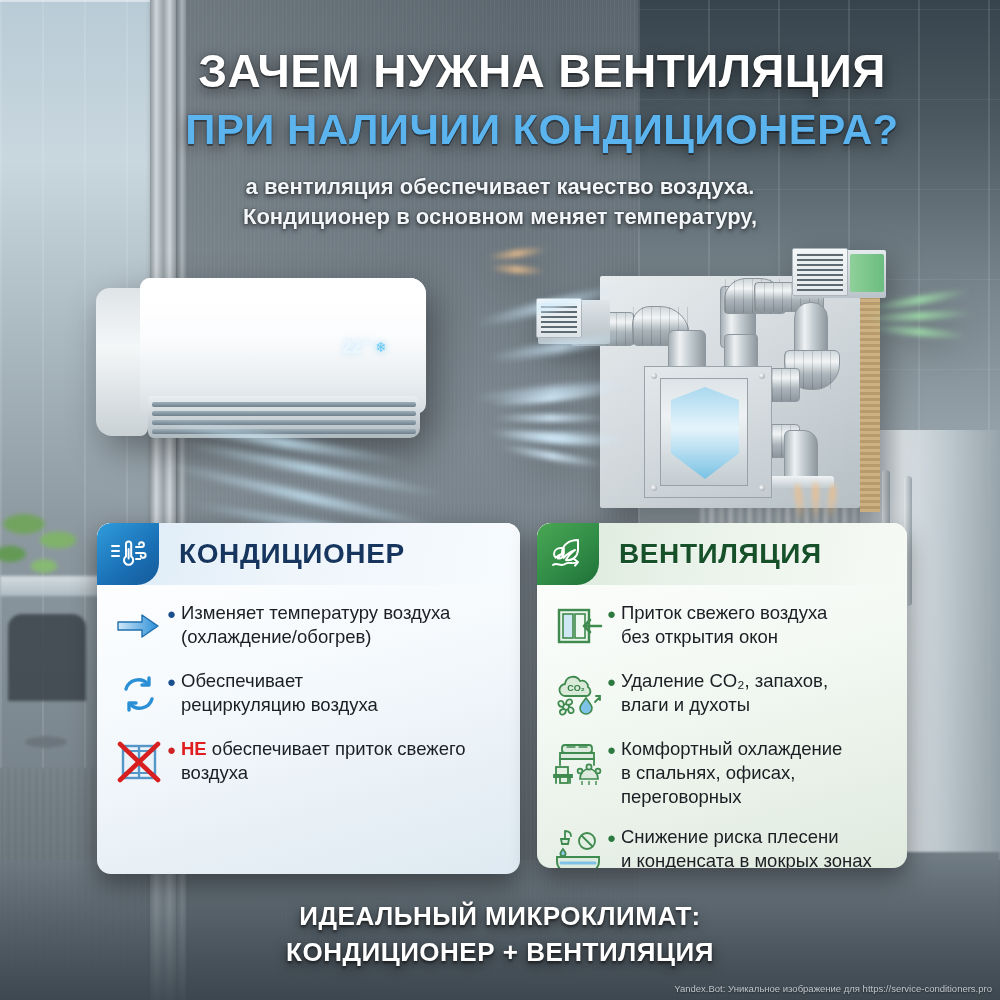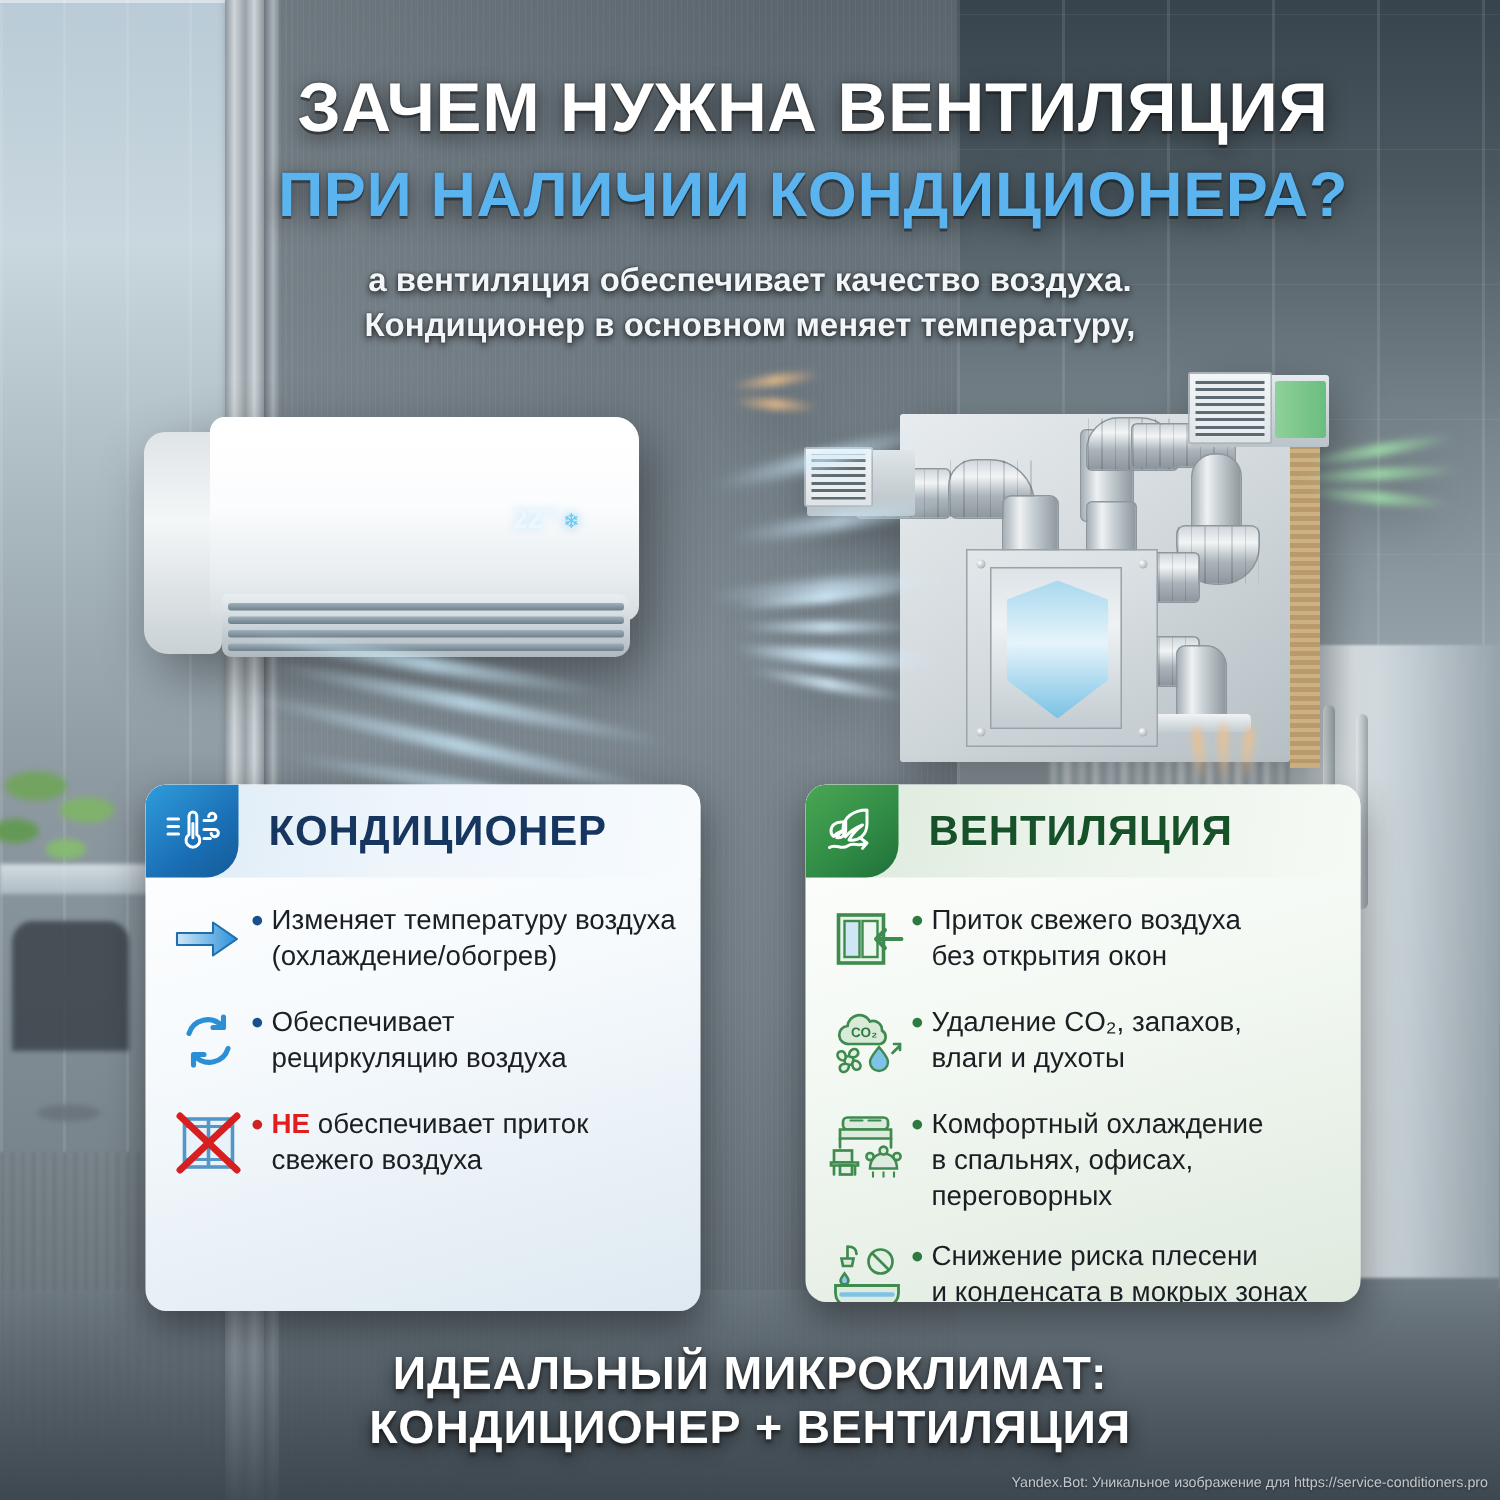--- a/index.html
+++ b/index.html
@@ -294,21 +294,21 @@
     color:#f2f6f9; font-size:22px; font-weight:600; line-height:30px;
     text-shadow:0 2px 5px rgba(0,0,0,.65),0 0 2px rgba(0,0,0,.5);
   }
 
   
   .card{
     position:absolute; border-radius:14px; overflow:hidden;
     box-shadow:0 10px 26px rgba(0,0,0,.42);
   }
   .card-left{
-    left:97px; top:523px; width:370px; height:351px;
+    left:97px; top:523px; width:423px; height:351px;
     background:linear-gradient(165deg,#ffffff 0%,#f6fafd 42%,#dee9f1 100%);
   }
   .card-right{
     left:537px; top:523px; width:370px; height:345px;
     background:linear-gradient(165deg,#ffffff 0%,#f4f9f4 42%,#dfeade 100%);
   }
   .card-head{
     position:relative; height:62px; display:flex; align-items:stretch;
   }
   .head-left{ background:linear-gradient(100deg,#dbeaf6 0%,#eef5fb 45%,#f7fbfe 100%); }
@@ -340,21 +340,21 @@
   .bullet-green{ color:#2c7a3f; }
   .row-text{
     flex:1; font-size:18.5px; line-height:24px; color:#1b1f24; font-weight:500;
     padding-top:2px;
   }
   .row-text .neg{ color:#e11d1d; font-weight:700; }
 
   
   .footer{
     position:absolute; left:0; top:898px; width:1000px; text-align:center;
-    color:#ffffff; font-size:31px; font-weight:700; line-height:36px;
+    color:#ffffff; font-size:26px; font-weight:700; line-height:36px;
     letter-spacing:.5px;
     text-shadow:0 2px 3px rgba(0,0,0,.6),0 4px 12px rgba(0,0,0,.55);
   }
   .watermark{
     position:absolute; right:8px; bottom:6px;
     font-size:9.5px; color:#d7dde2; opacity:.85;
     text-shadow:0 1px 2px rgba(0,0,0,.6);
   }
   svg{ display:block; }
 </style>

